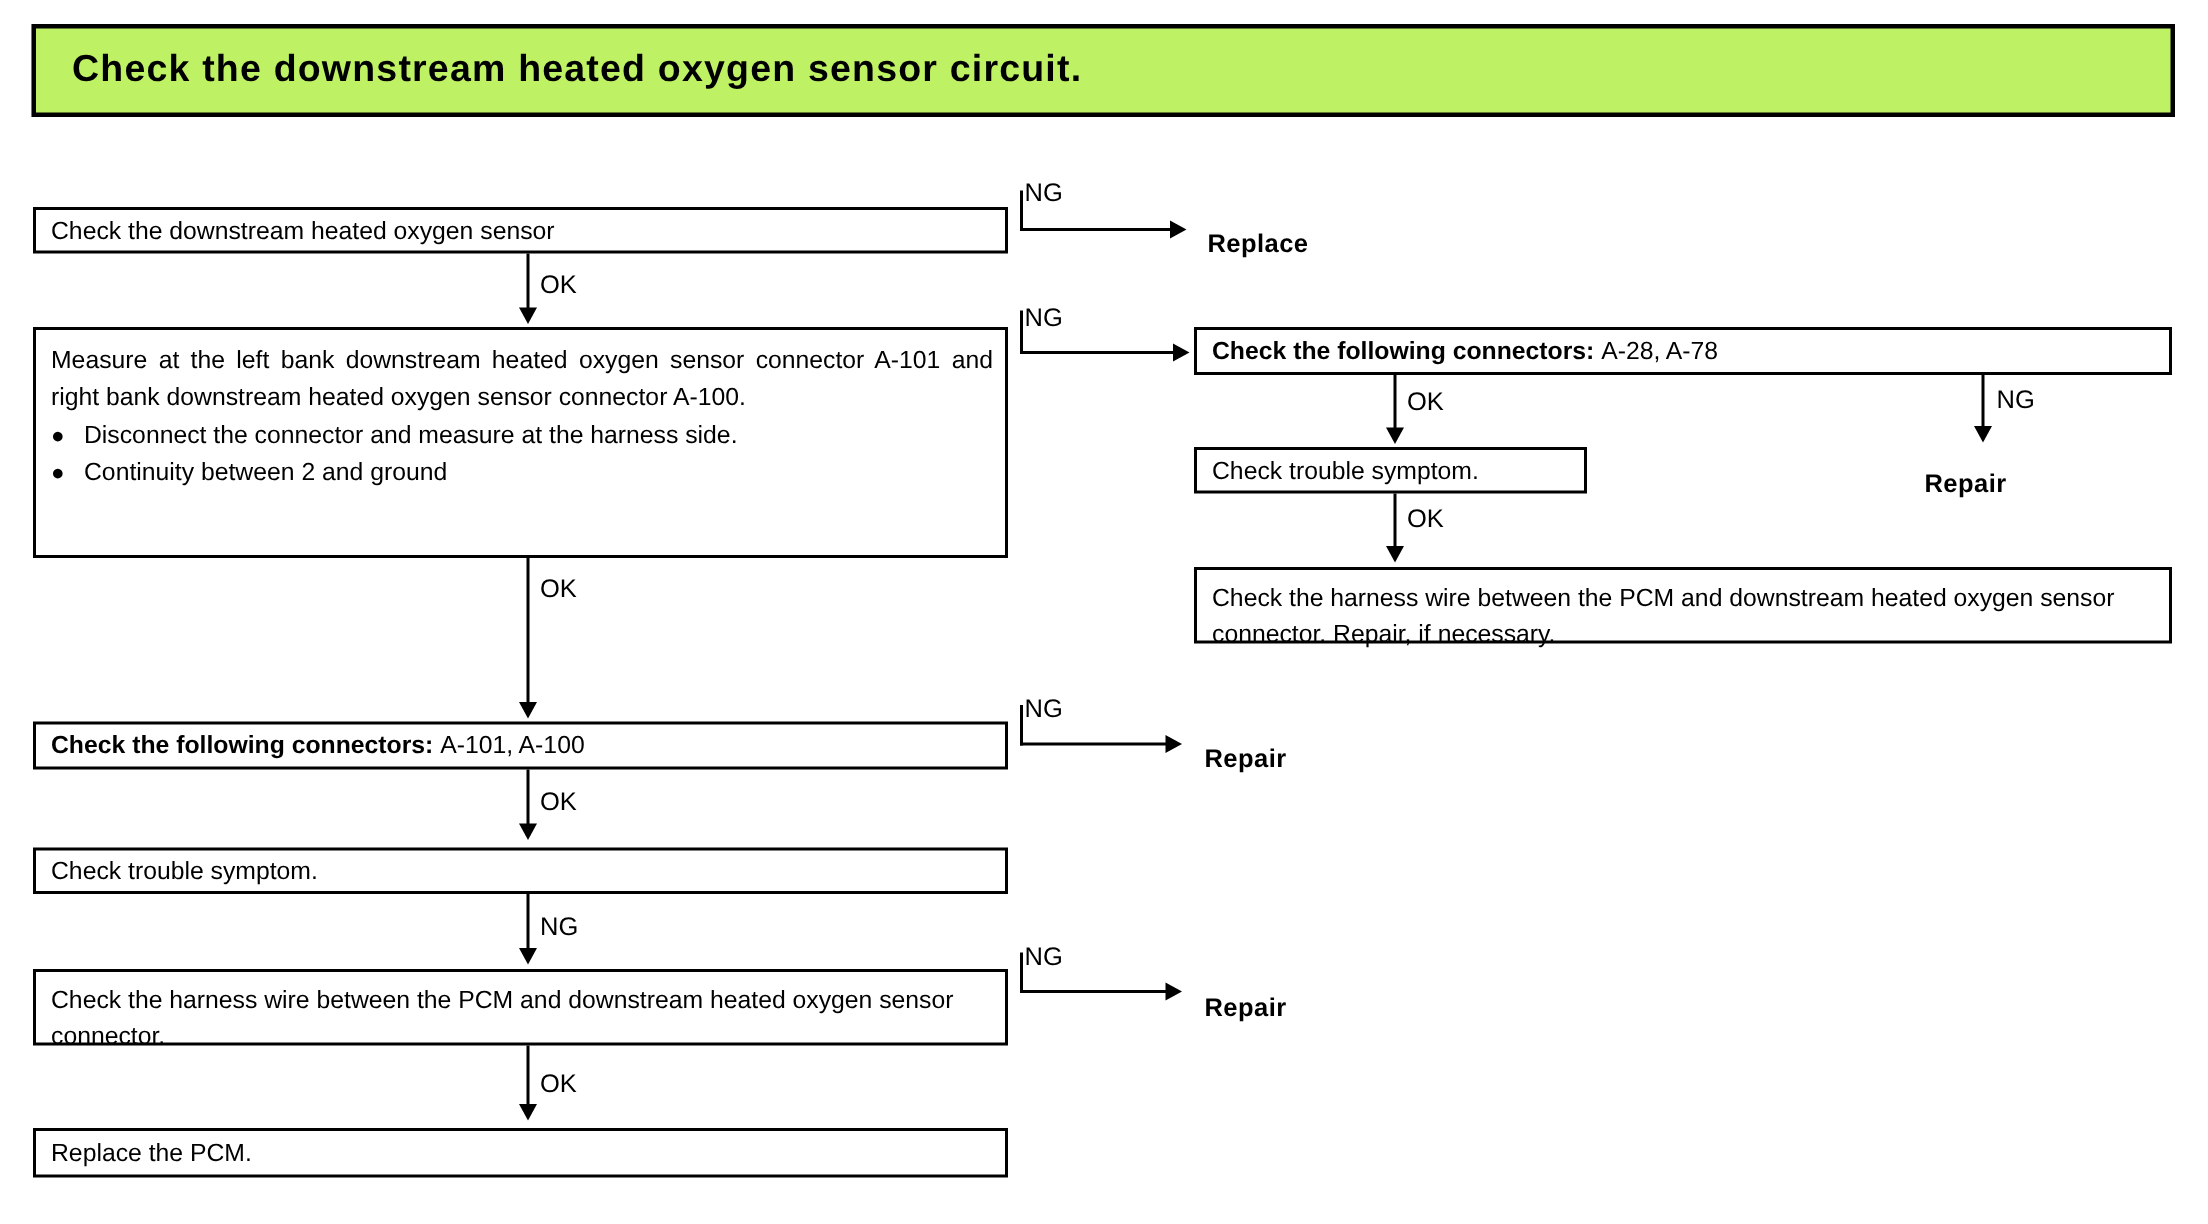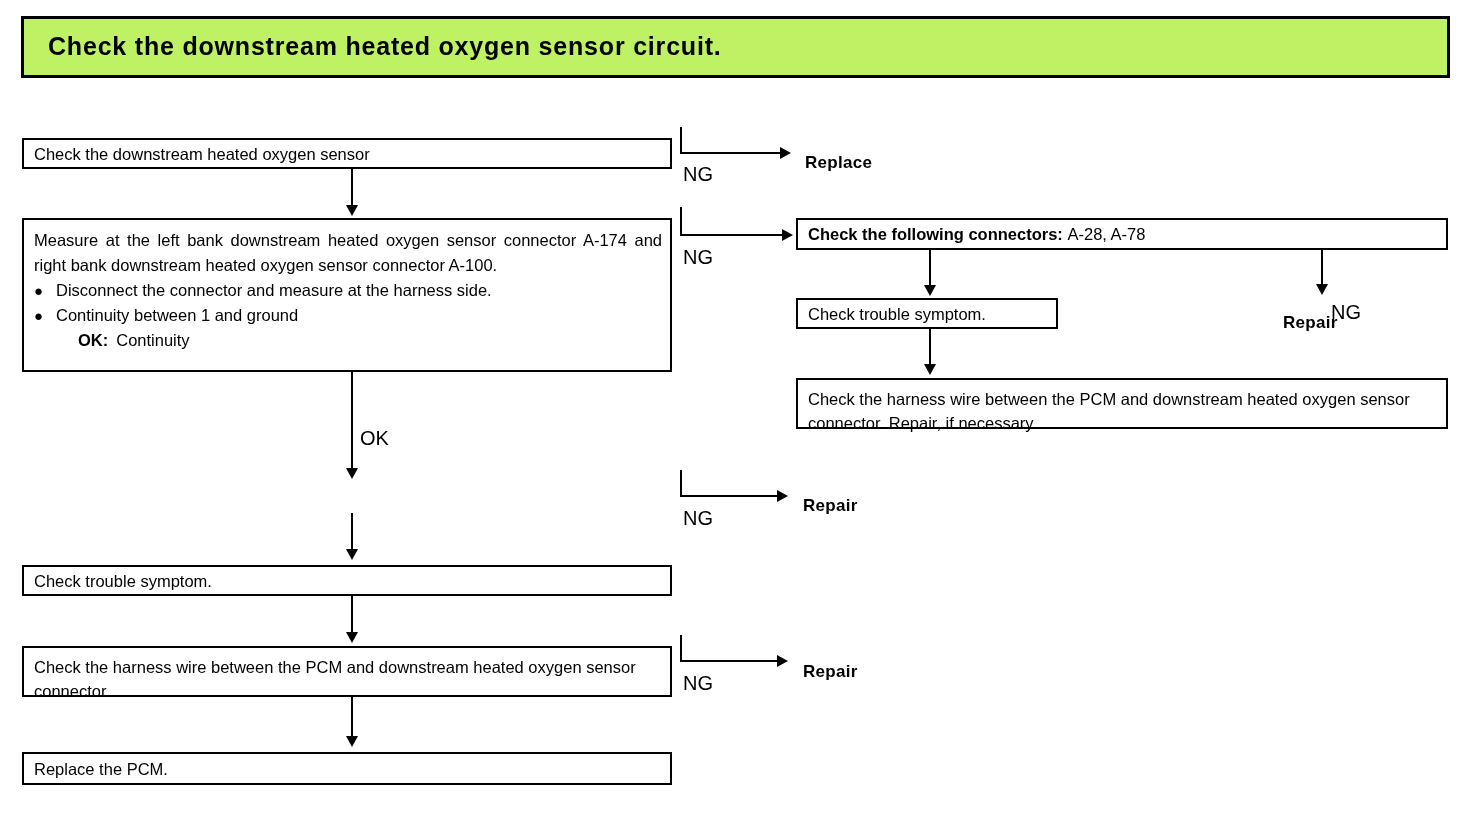--- a/index.html
+++ b/index.html
@@ -62,24 +62,23 @@
   .box-text.top {
     top: 7px;
     transform: none;
   }
 
   .nowrap { white-space: nowrap; }
   .b { font-weight: bold; text-align: center; }
 
   
   .flow-label {
-    font-size: 20px;
+    font-size: 17px;
     line-height: 17px;
     white-space: nowrap;
-    margin-top: 46px;
   }
 
   
   .terminal {
     font-size: 17px;
     font-weight: bold;
     white-space: nowrap;
     letter-spacing: 0.3px;
     margin-top: 12px;
   }
@@ -153,44 +152,44 @@
   <div class="abs arrow-right" style="left:780px; top:147px;"></div>
   <div class="abs flow-label" style="left:683px; top:120px;">NG</div>
   <div class="abs terminal" style="left:805px; top:141px;">Replace</div>
 
   <div class="abs vline" style="left:351px; top:169px; height:38px;"></div>
   <div class="abs arrow-down" style="left:346px; top:205px;"></div>
   <div class="abs flow-label" style="left:360px; top:181px;">OK</div>
 
   <div class="abs box" style="left:22px; top:218px; width:650px; height:154px;">
     <div class="measure-body">
-      <div class="measure-para">Measure at the left bank downstream heated oxygen sensor connector A-174 and right bank downstream heated oxygen sensor connector A-100.</div>
+      <div class="measure-para">Measure at the left bank downstream heated oxygen sensor connector A-101 and right bank downstream heated oxygen sensor connector A-100.</div>
       <div class="bullet-row">
         <span class="bullet-dot">●</span>
         <span class="bullet-text">Disconnect the connector and measure at the harness side.</span>
       </div>
       <div class="bullet-row">
         <span class="bullet-dot">●</span>
-        <span class="bullet-text">Continuity between 1 and ground</span>
-      </div>
-      <div class="ok-line">
-        <span class="b">OK:</span><span>Continuity</span>
+        <span class="bullet-text">Continuity between 2 and ground</span>
       </div>
     </div>
   </div>
 
   <div class="abs vline" style="left:680px; top:207px; height:29px;"></div>
   <div class="abs hline" style="left:680px; top:234px; width:103px;"></div>
   <div class="abs arrow-right" style="left:782px; top:229px;"></div>
   <div class="abs flow-label" style="left:683px; top:203px;">NG</div>
 
   <div class="abs vline" style="left:351px; top:372px; height:98px;"></div>
   <div class="abs arrow-down" style="left:346px; top:468px;"></div>
   <div class="abs flow-label" style="left:360px; top:384px;">OK</div>
 
+  <div class="abs box" style="left:22px; top:481px; width:650px; height:32px;">
+    <span class="box-text nowrap"><span class="b">Check the following connectors:</span>&nbsp;<span>A-101, A-100</span></span>
+  </div>
 
   <div class="abs vline" style="left:680px; top:470px; height:27px;"></div>
   <div class="abs hline" style="left:680px; top:495px; width:100px;"></div>
   <div class="abs arrow-right" style="left:777px; top:490px;"></div>
   <div class="abs flow-label" style="left:683px; top:464px;">NG</div>
   <div class="abs terminal" style="left:803px; top:484px;">Repair</div>
 
   <div class="abs vline" style="left:351px; top:513px; height:38px;"></div>
   <div class="abs arrow-down" style="left:346px; top:549px;"></div>
   <div class="abs flow-label" style="left:360px; top:526px;">OK</div>

